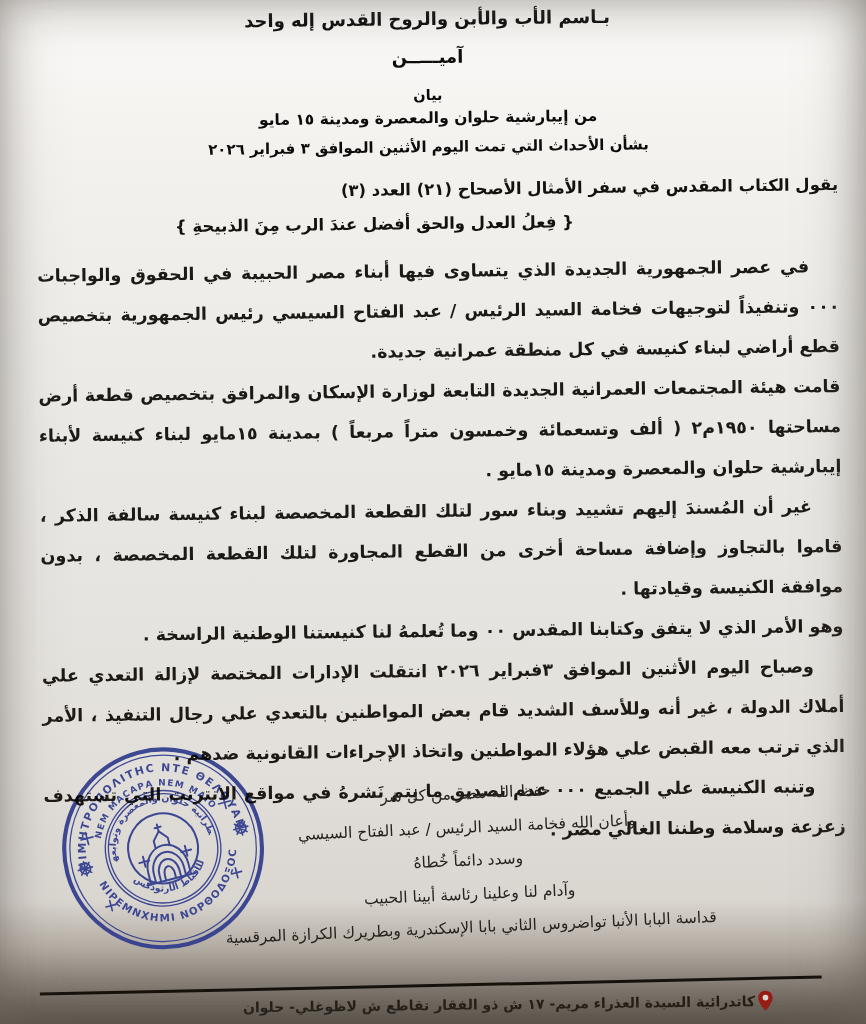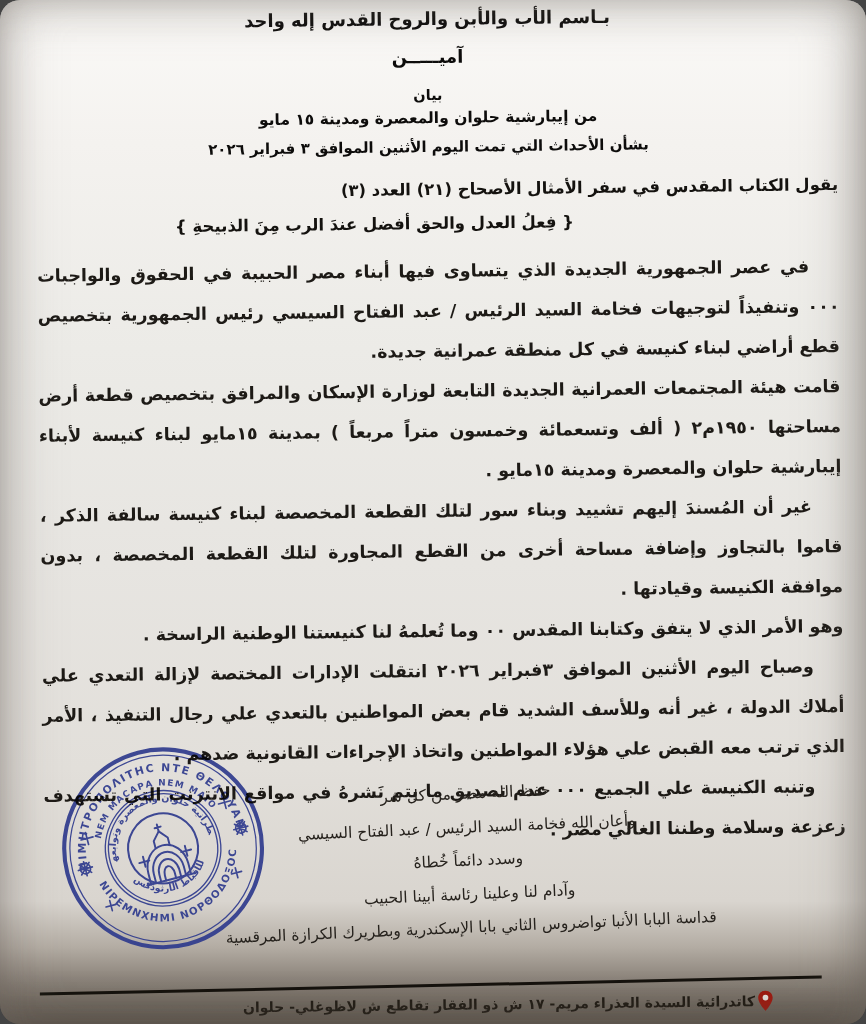--- a/index.html
+++ b/index.html
@@ -3,21 +3,20 @@
 <meta charset="utf-8">
 <style>
   html,body{margin:0;padding:0;background:#444;}
   .page{
     position:relative;width:866px;height:1024px;overflow:hidden;
     font-family:"DejaVu Sans",sans-serif;direction:rtl;
     background:linear-gradient(180deg,
       #fbfaf8 0%, #f4f2ef 14%, #ecebe7 34%, #e7e5e1 55%,
       #e2dfda 75%, #d9d5cf 88%, #b3aca3 92.5%,
       #8d857c 95.5%, #746c63 98%, #665e55 100%);
-    border-radius:20px;
   }
   .vignette{
     position:absolute;inset:0;pointer-events:none;z-index:9;
     box-shadow:
       inset 0 25px 55px -25px rgba(120,113,105,.45),
       inset -35px 0 60px -30px rgba(110,103,95,.50),
       inset 35px 0 60px -30px rgba(120,113,105,.35),
       inset 0 -18px 40px -10px rgba(60,54,48,.35);
   }
   .doc{position:absolute;inset:0;transform:rotate(-0.7deg);color:#1b1916;}

